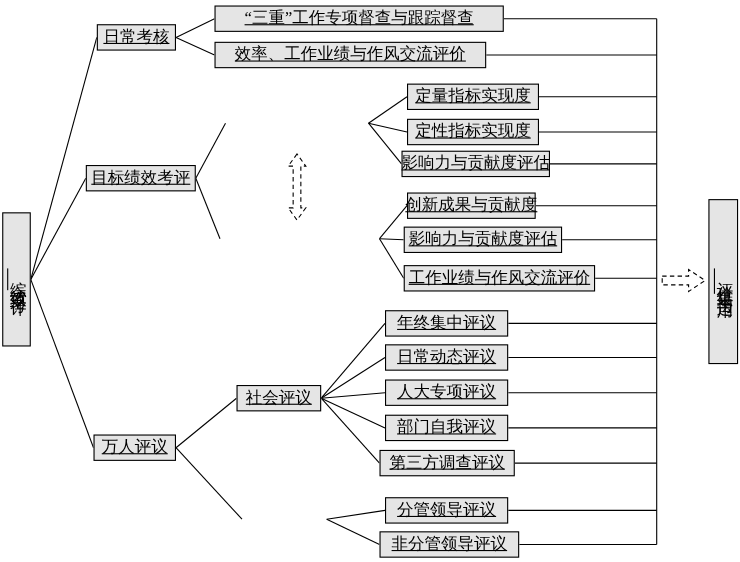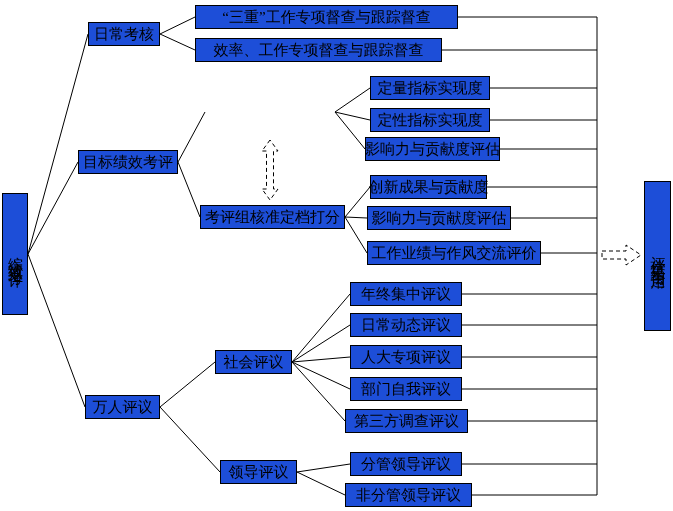--- a/index.html
+++ b/index.html
@@ -14,28 +14,29 @@
   }
   .wires {
     position: absolute;
     left: 0; top: 0;
     width: 673px; height: 511px;
   }
   .node {
     position: absolute;
     box-sizing: border-box;
     border: 1px solid #000;
-    background: #1d4ed8;
+    background: #e5e5e5;
     display: flex;
     align-items: center;
     justify-content: center;
     font-size: 15px;
     line-height: 1;
     white-space: nowrap;
     z-index: 2;
+    text-decoration: underline;
   }
   .node.vertical {
     white-space: normal;
   }
   .node.vertical span {
     writing-mode: vertical-rl;
     letter-spacing: 0.22em;
     white-space: nowrap;
   }
 </style>
@@ -100,39 +101,37 @@
 
     <path d="M602 251 L626 251 L626 245 L641 255 L626 265 L626 259 L602 259 Z" fill="none" stroke="#000" stroke-width="1" stroke-dasharray="4 3"></path>
   </svg>
 
   <div class="node vertical" style="left:2px;top:193px;width:26px;height:122px">
     <span>综合绩效考评</span>
   </div>
 
   <div class="node" style="left:88px;top:22px;width:72px;height:24px">日常考核</div>
   <div class="node" style="left:195px;top:5px;width:263px;height:24px">“三重”工作专项督查与跟踪督查</div>
-  <div class="node" style="left:195px;top:38px;width:247px;height:24px">效率、工作专项督查与跟踪督查</div>
+  <div class="node" style="left:195px;top:38px;width:247px;height:24px">效率、工作业绩与作风交流评价</div>
 
   <div class="node" style="left:78px;top:150px;width:100px;height:24px">目标绩效考评</div>
   <div class="node" style="left:370px;top:76px;width:120px;height:24px">定量指标实现度</div>
   <div class="node" style="left:370px;top:108px;width:120px;height:24px">定性指标实现度</div>
   <div class="node" style="left:365px;top:137px;width:135px;height:24px">影响力与贡献度评估</div>
-  <div class="node" style="left:200px;top:205px;width:145px;height:24px">考评组核准定档打分</div>
   <div class="node" style="left:370px;top:175px;width:117px;height:24px">创新成果与贡献度</div>
   <div class="node" style="left:367px;top:206px;width:144px;height:24px">影响力与贡献度评估</div>
   <div class="node" style="left:367px;top:241px;width:174px;height:24px">工作业绩与作风交流评价</div>
 
   <div class="node" style="left:85px;top:395px;width:75px;height:24px">万人评议</div>
   <div class="node" style="left:215px;top:350px;width:77px;height:24px">社会评议</div>
   <div class="node" style="left:350px;top:282px;width:112px;height:24px">年终集中评议</div>
   <div class="node" style="left:350px;top:313px;width:112px;height:24px">日常动态评议</div>
   <div class="node" style="left:350px;top:345px;width:112px;height:24px">人大专项评议</div>
   <div class="node" style="left:350px;top:377px;width:112px;height:24px">部门自我评议</div>
   <div class="node" style="left:345px;top:409px;width:123px;height:24px">第三方调查评议</div>
-  <div class="node" style="left:220px;top:460px;width:77px;height:24px">领导评议</div>
   <div class="node" style="left:350px;top:452px;width:112px;height:24px">分管领导评议</div>
   <div class="node" style="left:345px;top:483px;width:127px;height:24px">非分管领导评议</div>
 
   <div class="node vertical" style="left:644px;top:181px;width:27px;height:150px">
     <span>评价结果与运用</span>
   </div>
 
 </div>
 
 </body></html>

